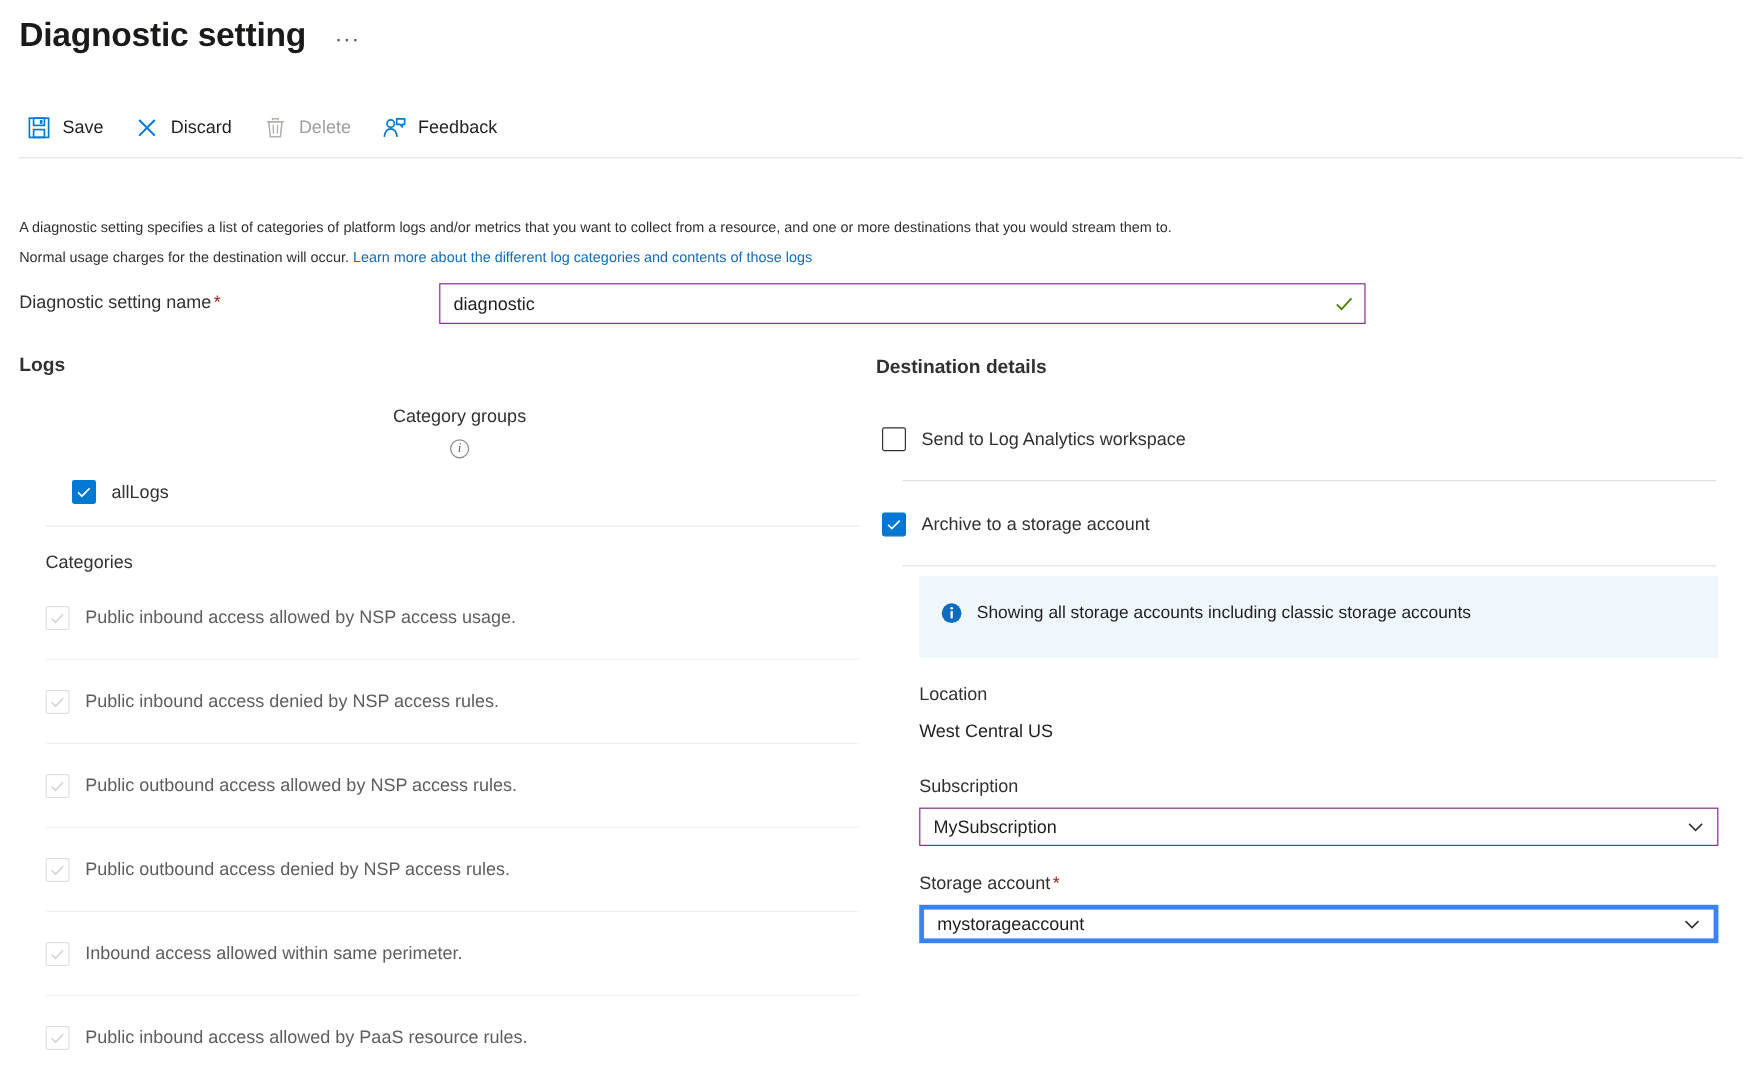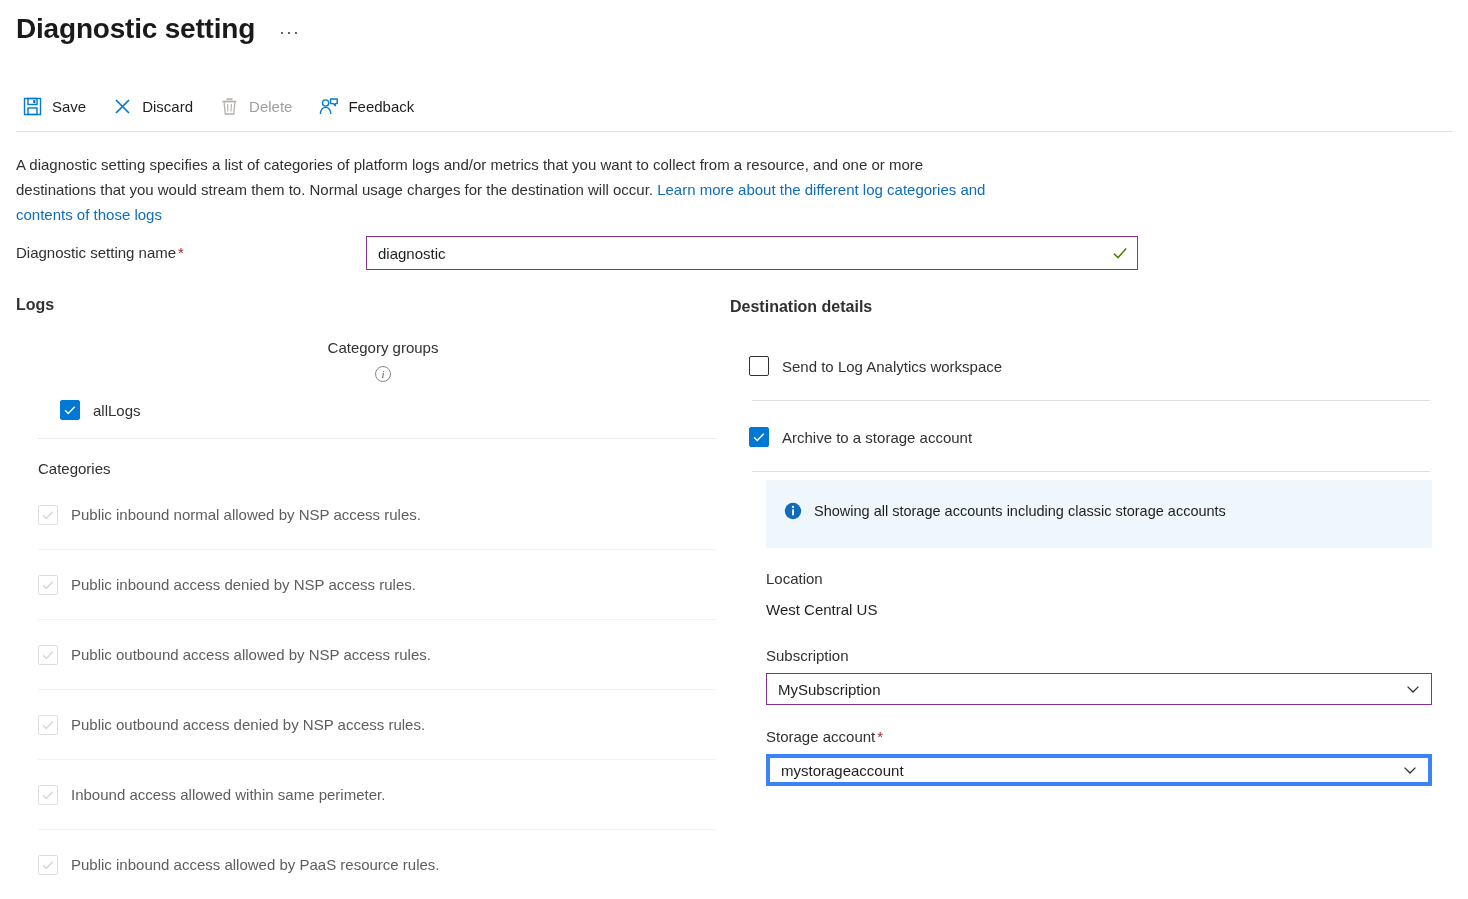--- a/index.html
+++ b/index.html
@@ -42,23 +42,23 @@
   .cmd.disabled { color: #a19f9d; cursor: default; }
   .cmd .ico { width: 21px; height: 21px; display: block; flex: 0 0 21px; }
 
   .rule-full {
     position: absolute; left: 16px; top: 131px;
     width: 1436px; height: 1px; background: #e1dfdd;
   }
 
   
   .intro {
-    position: absolute; left: 16px; top: 137px;
+    position: absolute; left: 16px; top: 165px;
     width: 990px;
-    font-size: 15px; line-height: 25px; color: #323130;
+    font-size: 12px; line-height: 25px; color: #323130;
   }
   .intro a { color: #0f6cbd; text-decoration: none; }
 
   
   .name-row {
     position: absolute; left: 16px; top: 236px;
     display: flex; align-items: flex-end;
   }
   .name-label {
     width: 350px; font-size: 15px; color: #323130;
@@ -128,21 +128,21 @@
   .cat-row {
     display: flex; align-items: center; gap: 13px;
     height: 69px;
   }
   .cat-row .lbl { font-size: 15px; color: #605e5c; }
   .cat-div { height: 1px; background: #f3f2f1; }
 
   
   .dest-row {
     display: flex; align-items: center; gap: 13px;
-    height: 48px; margin-left: 19px;
+    height: 48px; margin-left: 5px;
   }
   .dest-row .lbl { font-size: 15px; color: #323130; }
   .dest-div { height: 1px; background: #e1dfdd; margin-left: 22px; }
 
   .infobox {
     margin-left: 36px; background: #eff6fc;
     display: flex; gap: 12px; padding: 16px 18px;
     font-size: 14.5px; line-height: 22px; color: #201f1e;
   }
   .infobox .ibi { flex: 0 0 18px; width: 18px; height: 18px; margin-top: 2px; }
@@ -265,21 +265,21 @@
 
     <div class="section-h" style="font-weight:400;font-size:15px;margin-top:19px;margin-left:22px;">Categories</div>
 
     <div class="cat-list">
       <div class="cat-row">
         <span class="cb disabled-checked">
           <svg viewBox="0 0 16 16" width="14" height="14">
               <path d="M2.4 8.4 L6 12 L13.4 4.4" stroke="#d8d6d4" stroke-width="1.6" fill="none"></path>
             </svg>
         </span>
-        <span class="lbl">Public inbound normal allowed by NSP access rules.</span>
+        <span class="lbl">Public inbound access allowed by NSP access usage.</span>
       </div>
       <div class="cat-div" style="width:678px;"></div>
 
       <div class="cat-row">
         <span class="cb disabled-checked">
           <svg viewBox="0 0 16 16" width="14" height="14">
               <path d="M2.4 8.4 L6 12 L13.4 4.4" stroke="#d8d6d4" stroke-width="1.6" fill="none"></path>
             </svg>
         </span>
         <span class="lbl">Public inbound access denied by NSP access rules.</span>

